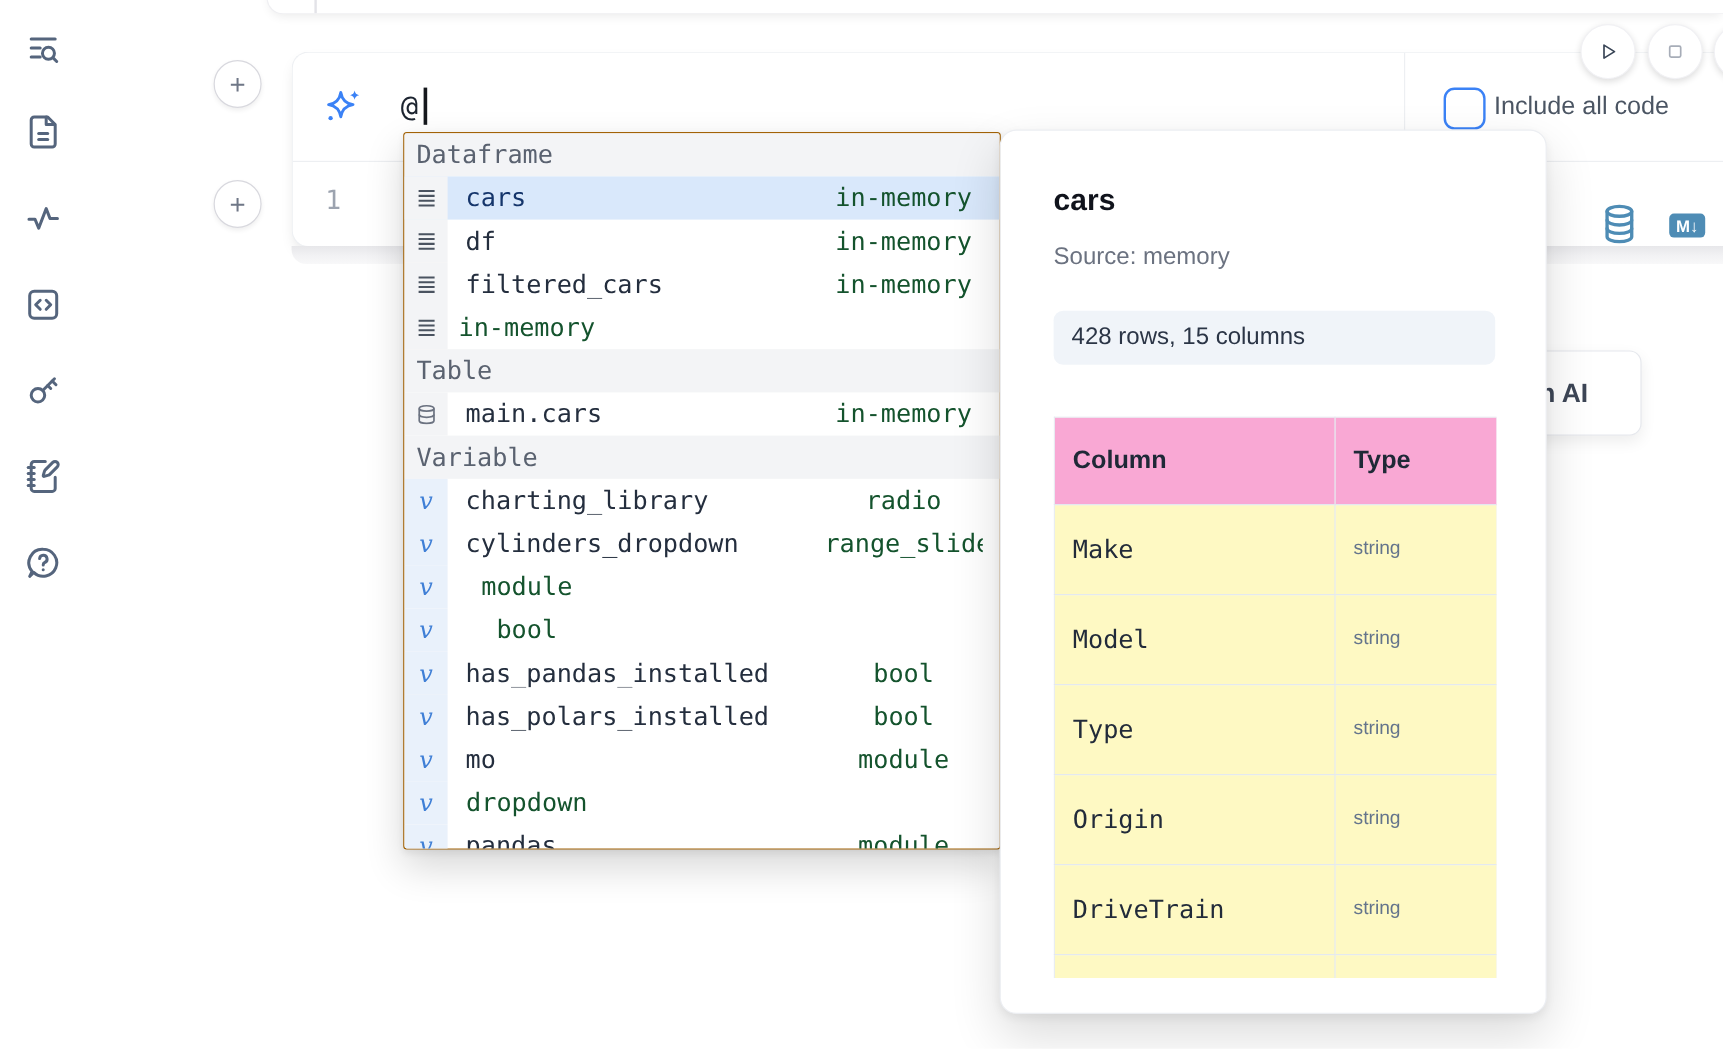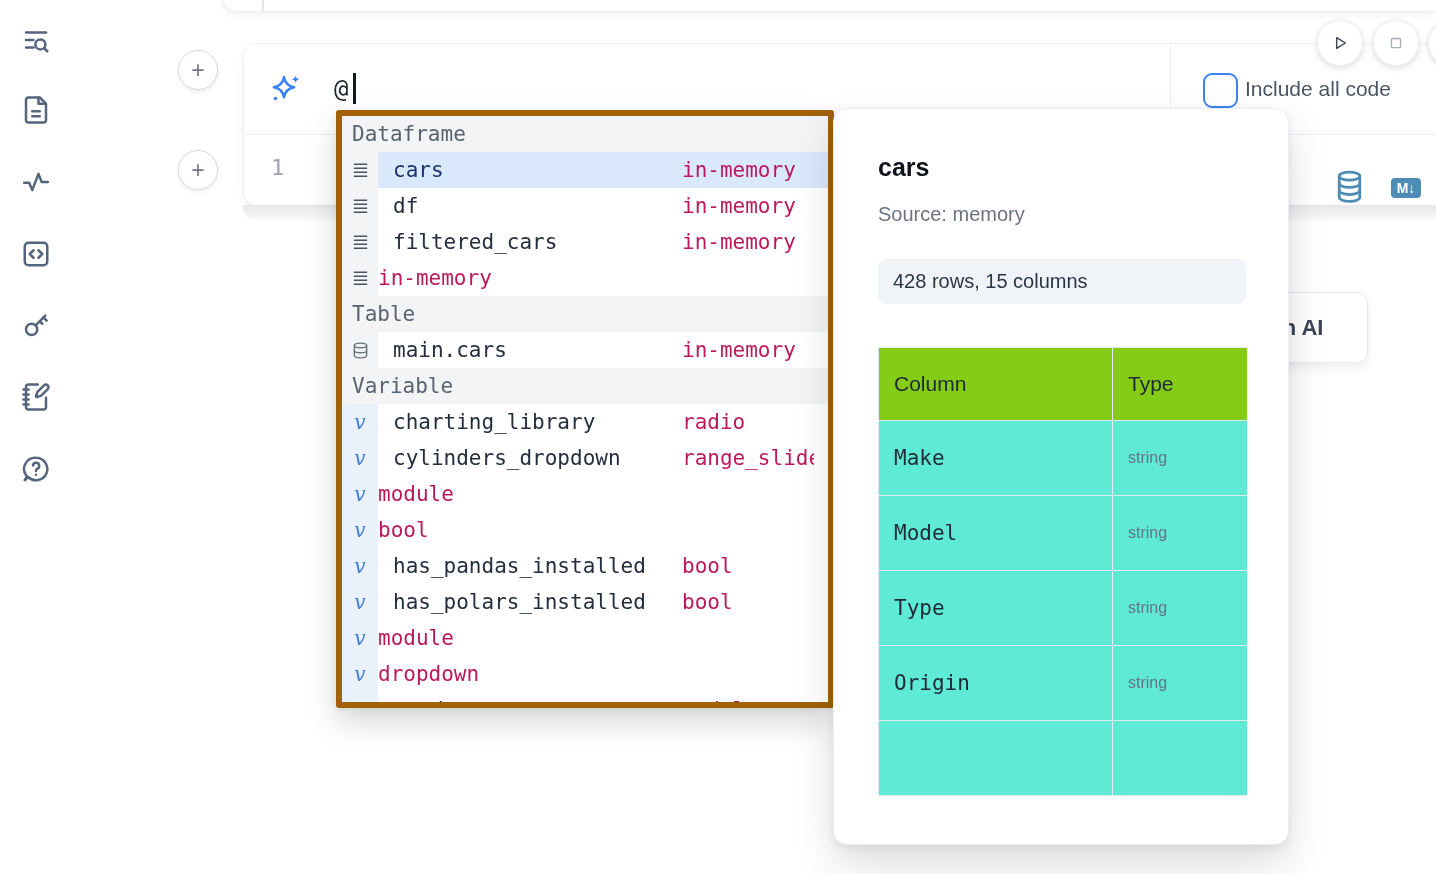--- a/index.html
+++ b/index.html
@@ -51,30 +51,30 @@
   
   .circ-btn{position:absolute;top:20px;width:46px;height:46px;border-radius:50%;background:#fff;
     border:1px solid #f1f1f4;box-shadow:0 2px 6px rgba(0,0,0,.14);z-index:6;
     display:flex;align-items:center;justify-content:center;cursor:pointer;}
   .plus-btn{position:absolute;left:178px;width:40px;height:40px;border-radius:50%;background:#fff;
     border:1.5px solid #d8d8de;box-shadow:0 2px 4px rgba(0,0,0,.07);z-index:2;
     color:#6f7787;font-size:23px;line-height:37px;text-align:center;cursor:pointer;}
 
   
   #ac{left:336px;top:110px;width:498px;height:598px;background:#fff;z-index:3;
-    border-radius:3px;overflow:hidden;border:6px solid #a16207;box-sizing:border-box;
+    border-radius:3px;overflow:hidden;border:1px solid #a16207;box-sizing:border-box;
     box-shadow:0 14px 32px rgba(0,0,0,.16),0 2px 6px rgba(0,0,0,.07);
     font-family:"DejaVu Sans Mono",monospace;font-size:21px;}
   .ac-head{height:36px;line-height:36px;background:#f3f4f6;color:#5a6270;padding-left:10px;}
   .ac-row{height:36px;display:flex;align-items:center;cursor:pointer;}
   .ac-row .gut{flex:0 0 36px;width:36px;height:36px;display:flex;align-items:center;
     justify-content:center;background:#f3f4f6;}
   .ac-row .gut.var{background:#e9f1fb;}
   .ac-row .nm{margin-left:15px;color:#242e3e;white-space:nowrap;overflow:hidden;flex:1 1 auto;}
-  .ac-row .ty{flex:0 0 132px;text-align:left;color:#be185d;white-space:nowrap;overflow:hidden;
+  .ac-row .ty{flex:0 0 132px;text-align:center;color:#14532d;white-space:nowrap;overflow:hidden;
     margin-right:14px;}
   .ac-row.sel{background:#d9e8fb;}
   .ac-row.sel .nm{color:#15356b;}
   .rows-ic{width:17px;height:16px;stroke:#4a5360;stroke-width:1.9;}
   .vglyph{font-family:"DejaVu Serif",serif;font-style:italic;font-size:20px;color:#3f7fd6;}
   .mini-db{width:17px;height:17px;stroke:#6b7280;stroke-width:1.5;fill:none;}
 
   
   #gen-ai{left:1106px;top:292px;width:262px;height:71px;background:#fff;z-index:2;
     border:1px solid #e6e8ed;border-radius:10px;box-shadow:0 5px 12px rgba(0,0,0,.07);
@@ -86,22 +86,22 @@
     border:1px solid #eceef2;border-radius:14px;box-sizing:border-box;
     box-shadow:0 18px 42px rgba(0,0,0,.14),0 3px 8px rgba(0,0,0,.06);}
   #pv-title{position:absolute;left:44px;top:44px;font-size:25px;font-weight:bold;color:#10131c;}
   #pv-source{position:absolute;left:44px;top:94px;font-size:20px;color:#6b7280;}
   #pv-pill{position:absolute;left:44px;top:150px;width:368px;height:45px;background:#f0f4f9;
     border-radius:8px;line-height:45px;padding-left:15px;box-sizing:border-box;
     font-size:20px;color:#2b3546;}
   #pv-tablewrap{position:absolute;left:44px;top:238px;width:369px;height:468px;overflow:hidden;}
   #pv-table{border-collapse:collapse;width:369px;table-layout:fixed;}
   #pv-table th,#pv-table td{border:1px solid #e4e9ef;padding:0 0 0 15px;text-align:left;}
-  #pv-table th{height:72px;background:#84cc16;font-size:21px;font-weight:normal;color:#1f2937;}
-  #pv-table td{height:74px;background:#5eead4;}
+  #pv-table th{height:72px;background:#f9a8d4;font-size:21px;font-weight:bold;color:#1f2937;}
+  #pv-table td{height:74px;background:#fef9c3;}
   #pv-table td.cname{font-family:"DejaVu Sans Mono",monospace;font-size:21px;color:#222b3a;}
   #pv-table td.ctype{font-size:16px;color:#64748b;}
   #pv-table col.c1{width:234px;} #pv-table col.c2{width:135px;}
 </style>
 </head>
 <body>
 
 <div class="side-ic" style="top:25px">
   <svg viewBox="0 0 24 24">
       <path d="M4 6h16"></path>
@@ -304,20 +304,21 @@
     <span class="gut var">
         <span class="vglyph">v</span>
       </span>
     <span class="nm">has_polars_installed</span>
     <span class="ty">bool</span>
   </div>
   <div class="ac-row">
     <span class="gut var">
         <span class="vglyph">v</span>
       </span>
+    <span class="nm">mo</span>
     <span class="ty">module</span>
   </div>
   <div class="ac-row">
     <span class="gut var">
         <span class="vglyph">v</span>
       </span>
     <span class="ty">dropdown</span>
   </div>
   <div class="ac-row">
     <span class="gut var">
@@ -354,19 +355,23 @@
       </tr>
       <tr>
         <td class="cname">Type</td>
         <td class="ctype">string</td>
       </tr>
       <tr>
         <td class="cname">Origin</td>
         <td class="ctype">string</td>
       </tr>
       <tr>
+        <td class="cname">DriveTrain</td>
+        <td class="ctype">string</td>
+      </tr>
+      <tr>
         <td class="cname"></td>
         <td class="ctype"></td>
       </tr>
     </tbody>
       </table>
   </div>
 </div>
 
 </body></html>

